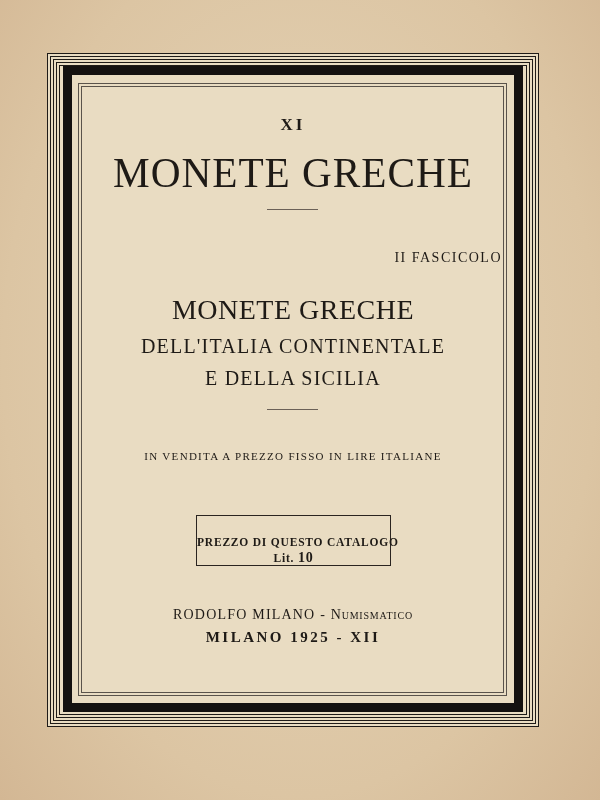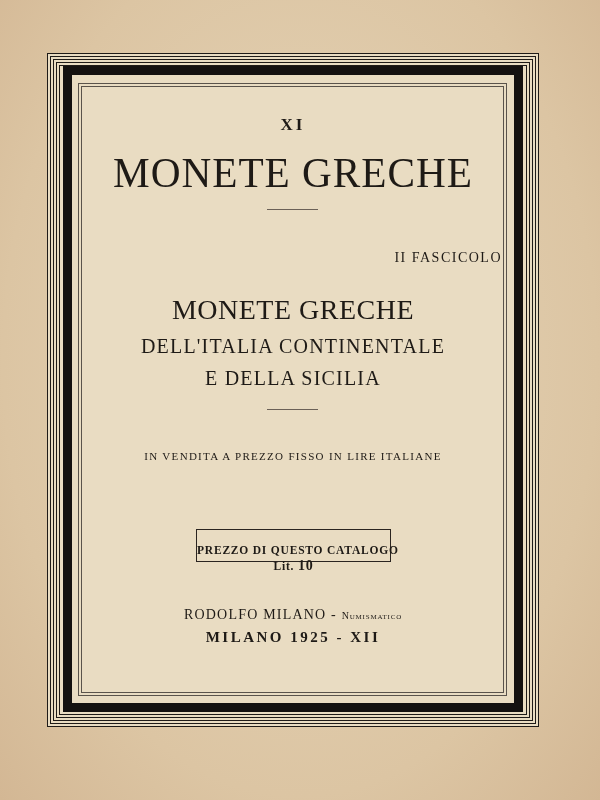--- a/index.html
+++ b/index.html
@@ -36,24 +36,24 @@
   .sep { position: absolute; left: 183px; width: 51px; height: 1px; background: #6b6157; }
   .sep1 { top: 121px; }
   .sep2 { top: 321px; }
   .fascicolo { top: 162px; font-size: 14px; letter-spacing: 1.5px; text-align: right; }
   .sub-title { top: 206px; font-size: 28px; letter-spacing: 0.5px; }
   .sub-line2 { top: 247px; font-size: 20px; letter-spacing: 1.2px; }
   .sub-line3 { top: 279px; font-size: 20px; letter-spacing: 1.2px; }
   .vendita { top: 362px; font-size: 11px; letter-spacing: 1.3px; }
 
   .price-box {
-    position: absolute; left: 112px; top: 441px; width: 195px; height: 33px;
+    position: absolute; left: 112px; top: 427px; width: 195px; height: 51px;
     border: 1.5px solid #2a2420; box-sizing: border-box;
     font-size: 11.5px; font-weight: bold; letter-spacing: 0.8px; line-height: 15px;
-    padding-top: 13px;
+    padding-top: 19px;
   }
   .price-box div { white-space: nowrap; }
   .lit-amt { font-size: 14px; }
 
   .publisher { top: 519px; font-size: 14px; letter-spacing: 1.2px; }
   .publisher .smallcaps { font-size: 10px; letter-spacing: 0.8px; }
   .city { top: 541px; font-size: 15px; font-weight: bold; letter-spacing: 2.5px; }
   .address { top: 563px; font-size: 11px; letter-spacing: 0.8px; color: #2c2620; }
 </style>
 </head>
@@ -87,16 +87,16 @@
     <div>PREZZO DI QUESTO CATALOGO</div>
     <div>
       <span>Lit.</span>
       <span class="lit-amt">10</span>
     </div>
   </div>
 
   <div class="abs publisher">
     <span>RODOLFO MILANO</span>
     <span>-</span>
-    <span class="smallcaps" style="font-variant: small-caps; font-size: 10px;">Numismatico</span>
+    <span class="smallcaps" style="font-variant: small-caps; font-size: 14px;">Numismatico</span>
   </div>
   <div class="abs city">MILANO 1925 - XII</div>
 </div>
 
 </body></html>

